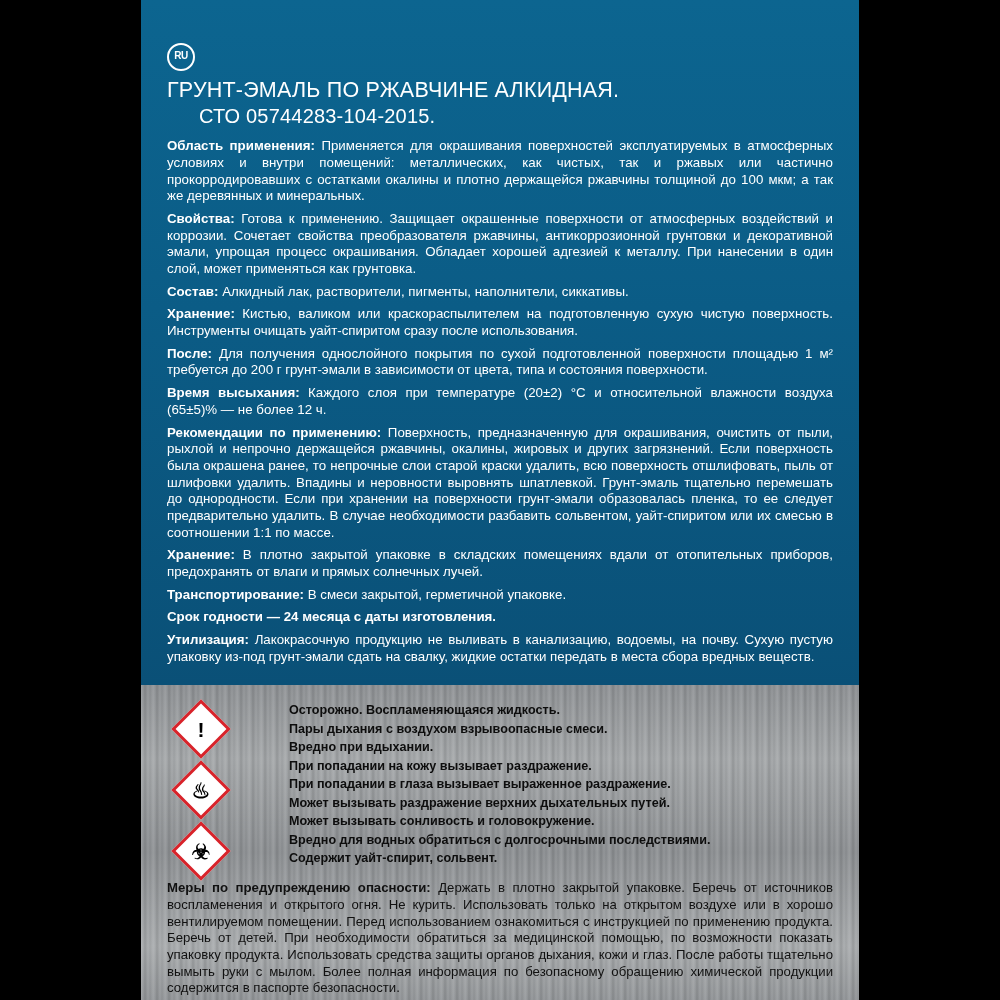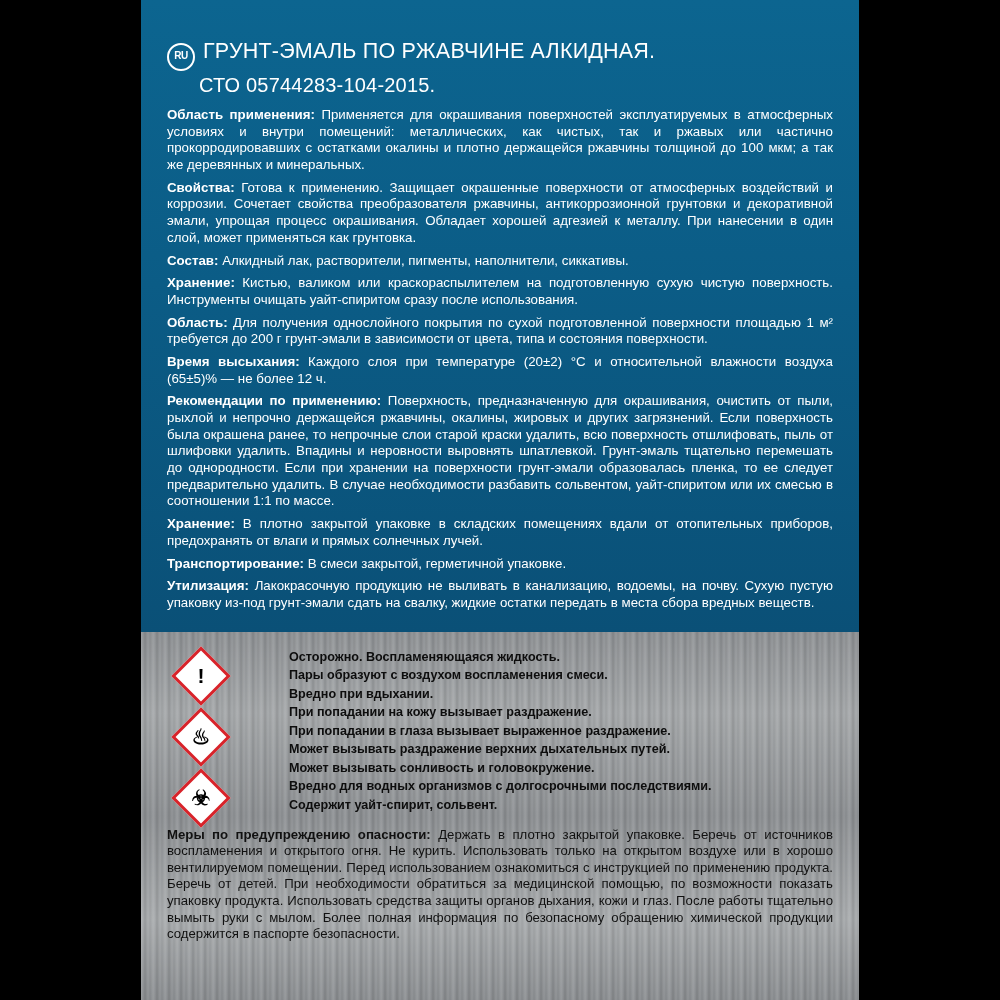--- a/index.html
+++ b/index.html
@@ -13,21 +13,21 @@
     background:#0b5a86;
     display:flex;flex-direction:column;
   }
   
   .blue{
     background:linear-gradient(180deg,#0c6590 0%, #0b5c86 45%, #0a5077 100%);
     padding:40px 26px 14px 26px;
     color:#ffffff;
     flex:0 0 auto;
   }
-  .title-row{display:flex;align-items:flex-start;gap:8px;}
+  .title-row{display:flex;align-items:flex-start;gap:8px;flex-direction:column;}
   .ru-badge{
     flex:0 0 auto;width:24px;height:24px;border-radius:50%;
     border:2px solid #ffffff;color:#ffffff;
     font-size:10px;font-weight:bold;line-height:22px;text-align:center;
     margin-top:3px;letter-spacing:-0.5px;
   }
   h1{
     margin:0;font-size:21.5px;font-weight:normal;letter-spacing:0.2px;
     line-height:1.08;text-transform:uppercase;
   }
@@ -97,25 +97,26 @@
     <div class="title-row">
       <div class="ru-badge">RU</div>
       <h1>ГРУНТ-ЭМАЛЬ ПО РЖАВЧИНЕ АЛКИДНАЯ.</h1>
     </div>
     <div class="subtitle">СТО 05744283-104-2015.</div>
 
     <p class="para"><b>Область применения:</b><span> Применяется для окрашивания поверхностей эксплуатируемых в атмосферных условиях и внутри помещений: металлических, как чистых, так и ржавых или частично прокорродировавших с остатками окалины и плотно держащейся ржавчины толщиной до 100 мкм; а так же деревянных и минеральных.</span></p>
     <p class="para"><b>Свойства:</b><span> Готова к применению. Защищает окрашенные поверхности от атмосферных воздействий и коррозии. Сочетает свойства преобразователя ржавчины, антикоррозионной грунтовки и декоративной эмали, упрощая процесс окрашивания. Обладает хорошей адгезией к металлу. При нанесении в один слой, может применяться как грунтовка.</span></p>
     <p class="para"><b>Состав:</b><span> Алкидный лак, растворители, пигменты, наполнители, сиккативы.</span></p>
     <p class="para"><b>Хранение:</b><span> Кистью, валиком или краскораспылителем на подготовленную сухую чистую поверхность. Инструменты очищать уайт-спиритом сразу после использования.</span></p>
-    <p class="para"><b>Область:</b><span> Для получения однослойного покрытия по сухой подготовленной поверхности площадью 1 м² требуется до 200 г грунт-эмали в зависимости от цвета, типа и состояния поверхности.</span></p>
+    <p class="para"><b>После:</b><span> Для получения однослойного покрытия по сухой подготовленной поверхности площадью 1 м² требуется до 200 г грунт-эмали в зависимости от цвета, типа и состояния поверхности.</span></p>
     <p class="para"><b>Время высыхания:</b><span> Каждого слоя при температуре (20±2) °С и относительной влажности воздуха (65±5)% — не более 12 ч.</span></p>
     <p class="para"><b>Рекомендации по применению:</b><span> Поверхность, предназначенную для окрашивания, очистить от пыли, рыхлой и непрочно держащейся ржавчины, окалины, жировых и других загрязнений. Если поверхность была окрашена ранее, то непрочные слои старой краски удалить, всю поверхность отшлифовать, пыль от шлифовки удалить. Впадины и неровности выровнять шпатлевкой. Грунт-эмаль тщательно перемешать до однородности. Если при хранении на поверхности грунт-эмали образовалась пленка, то ее следует предварительно удалить. В случае необходимости разбавить сольвентом, уайт-спиритом или их смесью в соотношении 1:1 по массе.</span></p>
     <p class="para"><b>Хранение:</b><span> В плотно закрытой упаковке в складских помещениях вдали от отопительных приборов, предохранять от влаги и прямых солнечных лучей.</span></p>
     <p class="para"><b>Транспортирование:</b><span> В смеси закрытой, герметичной упаковке.</span></p>
+    <p class="para"><b>Срок годности — 24 месяца с даты изготовления.</b><span></span></p>
     <p class="para"><b>Утилизация:</b><span> Лакокрасочную продукцию не выливать в канализацию, водоемы, на почву. Сухую пустую упаковку из-под грунт-эмали сдать на свалку, жидкие остатки передать в места сбора вредных веществ.</span></p>
   </div>
 
   <div class="wood">
     <div class="hazard">
       <div class="pictos">
         <div class="ghs">
           <div class="diamond"></div>
           <div class="glyph">!</div>
         </div>
@@ -123,27 +124,27 @@
           <div class="diamond"></div>
           <div class="glyph">♨</div>
         </div>
         <div class="ghs">
           <div class="diamond"></div>
           <div class="glyph">☣</div>
         </div>
       </div>
       <div class="hazard-lines">
         <div class="hline">Осторожно. Воспламеняющаяся жидкость.</div>
-        <div class="hline">Пары образуют с воздухом воспламенения смеси.</div>
+        <div class="hline">Пары дыхания с воздухом взрывоопасные смеси.</div>
         <div class="hline">Вредно при вдыхании.</div>
         <div class="hline">При попадании на кожу вызывает  раздражение.</div>
         <div class="hline">При попадании в глаза вызывает выраженное  раздражение.</div>
         <div class="hline">Может вызывать раздражение верхних дыхательных путей.</div>
         <div class="hline">Может вызывать сонливость и головокружение.</div>
-        <div class="hline">Вредно для водных организмов с долгосрочными последствиями.</div>
+        <div class="hline">Вредно для водных обратиться с долгосрочными последствиями.</div>
         <div class="hline">Содержит уайт-спирит, сольвент.</div>
       </div>
     </div>
 
     <p class="precaution"><b>Меры по предупреждению опасности:</b><span> Держать в плотно закрытой упаковке. Беречь от источников воспламенения и открытого огня.  Не курить. Использовать только на открытом воздухе или в хорошо вентилируемом помещении. Перед использованием ознакомиться с инструкцией по применению продукта. Беречь от детей. При необходимости обратиться за медицинской помощью, по возможности показать упаковку продукта. Использовать средства защиты органов дыхания, кожи и глаз. После работы тщательно вымыть руки с мылом. Более полная информация по безопасному обращению химической продукции содержится в паспорте безопасности.</span></p>
   </div>
 
 </div>
 
 </body></html>

